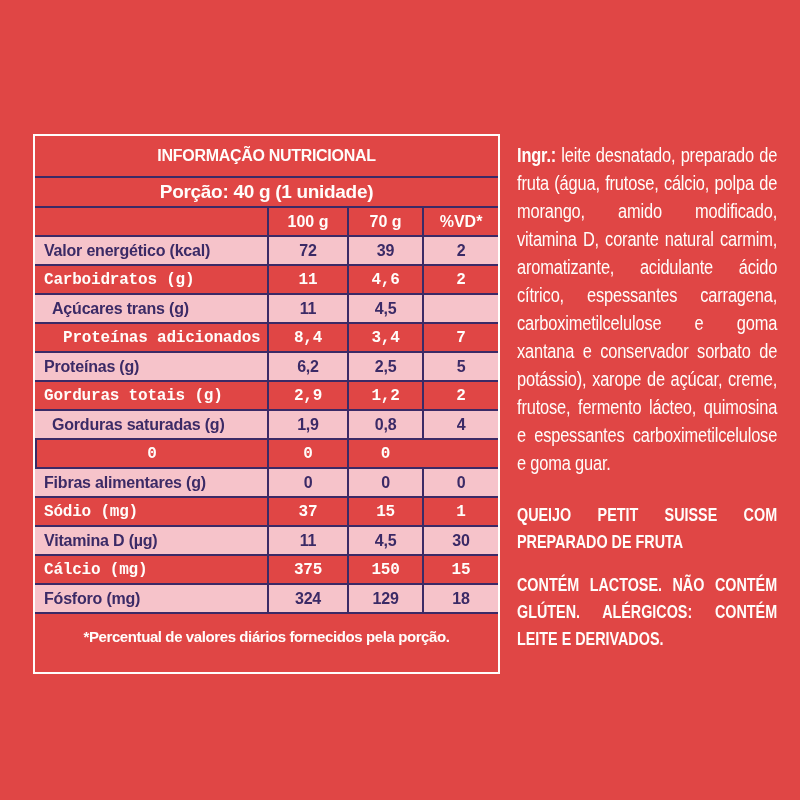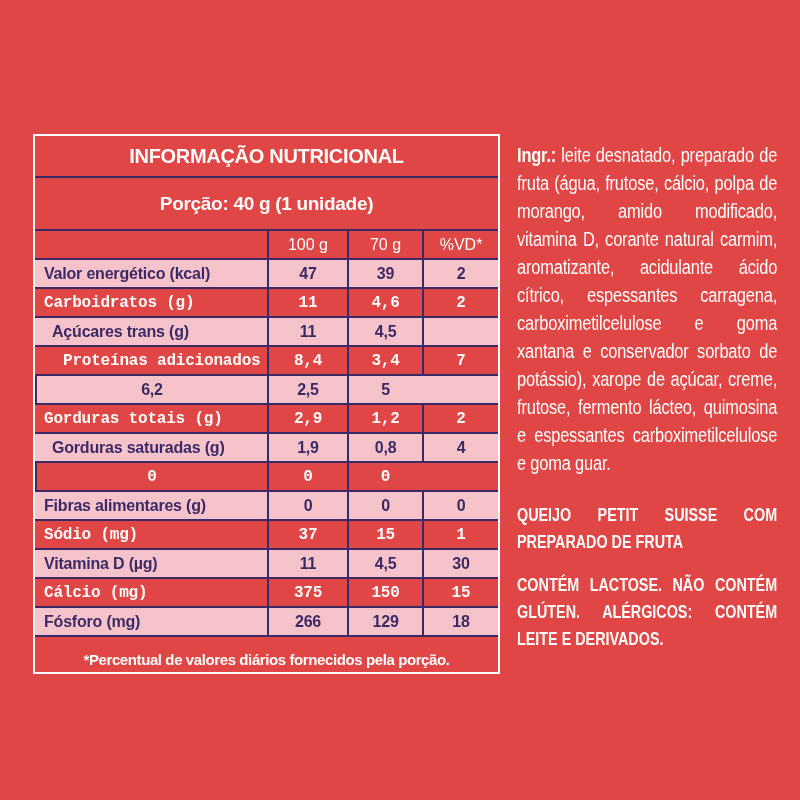--- a/index.html
+++ b/index.html
@@ -15,26 +15,26 @@
     font-family:"Liberation Sans",sans-serif;
     position:relative;
   }
   
   .ntable{
     position:absolute;left:33px;top:134px;width:467px;height:540px;
     border:2px solid var(--white);
     color:var(--white);
   }
   .band{display:flex;align-items:center;justify-content:center;}
-  .band-title{height:40px;font-weight:bold;font-size:20px;letter-spacing:-.3px;}
-  .band-porcao{height:53px;border-top:2px solid var(--dark);font-weight:bold;font-size:19px;letter-spacing:-.3px;}
+  .band-title{height:40px;font-weight:bold;font-size:16px;letter-spacing:-.3px;}
+  .band-porcao{height:30px;border-top:2px solid var(--dark);font-weight:bold;font-size:19px;letter-spacing:-.3px;}
   .band-colheader{
     display:grid;grid-template-columns:50.1% 17.3% 16.2% auto;
     height:29px;border-top:2px solid var(--dark);
-    font-weight:normal;font-size:16px;
+    font-weight:bold;font-size:16px;
   }
   .band-colheader .cell{display:flex;align-items:center;justify-content:center;}
   .nrow{
     display:grid;grid-template-columns:50.1% 17.3% 16.2% auto;
     height:29px;border-top:2px solid var(--dark);
     font-weight:bold;font-size:16px;letter-spacing:-.2px;
   }
   .row-pink{background:var(--pink);color:var(--dark);}
   .row-red{background:var(--red);color:var(--white);font-family:Liberation Mono, monospace;}
   .cell{display:flex;align-items:center;overflow:hidden;white-space:nowrap;}
@@ -72,21 +72,21 @@
   <div class="band band-porcao">Porção: 40 g (1 unidade)</div>
   <div class="band-colheader">
     <div class="cell"></div>
     <div class="cell val">100 g</div>
     <div class="cell val">70 g</div>
     <div class="cell val">%VD*</div>
   </div>
   <div>
       <div class="nrow row-pink">
         <div class="cell label ind0">Valor energético (kcal)</div>
-        <div class="cell val">47</div>
+        <div class="cell val">72</div>
         <div class="cell val">39</div>
         <div class="cell val">2</div>
       </div>
       <div class="nrow row-red">
         <div class="cell label ind0">Carboidratos (g)</div>
         <div class="cell val">11</div>
         <div class="cell val">4,6</div>
         <div class="cell val">2</div>
       </div>
       <div class="nrow row-pink">
@@ -95,20 +95,21 @@
         <div class="cell val">4,5</div>
         <div class="cell val"></div>
       </div>
       <div class="nrow row-red">
         <div class="cell label ind2">Proteínas adicionados (g)</div>
         <div class="cell val">8,4</div>
         <div class="cell val">3,4</div>
         <div class="cell val">7</div>
       </div>
       <div class="nrow row-pink">
+        <div class="cell label ind0">Proteínas (g)</div>
         <div class="cell val">6,2</div>
         <div class="cell val">2,5</div>
         <div class="cell val">5</div>
       </div>
       <div class="nrow row-red">
         <div class="cell label ind0">Gorduras totais (g)</div>
         <div class="cell val">2,9</div>
         <div class="cell val">1,2</div>
         <div class="cell val">2</div>
       </div>
@@ -142,21 +143,21 @@
         <div class="cell val">30</div>
       </div>
       <div class="nrow row-red">
         <div class="cell label ind0">Cálcio (mg)</div>
         <div class="cell val">375</div>
         <div class="cell val">150</div>
         <div class="cell val">15</div>
       </div>
       <div class="nrow row-pink">
         <div class="cell label ind0">Fósforo (mg)</div>
-        <div class="cell val">266</div>
+        <div class="cell val">324</div>
         <div class="cell val">129</div>
         <div class="cell val">18</div>
       </div>
     </div>
   <div class="band band-foot">*Percentual de valores diários fornecidos pela porção.</div>
 </div>
 
 <div class="rightcol">
   <p class="ing condense"><span class="ing-label">Ingr.:</span> <span>leite desnatado, preparado de fruta (água, frutose, cálcio, polpa de morango, amido modificado, vitamina D, corante natural carmim, aromatizante, acidulante ácido cítrico, espessantes carragena, carboximetilcelulose e goma xantana e conservador sorbato de potássio), xarope de açúcar, creme, frutose, fermento lácteo, quimosina e espessantes carboximetilcelulose e goma guar.</span></p>
   <p class="prodname condense">QUEIJO PETIT SUISSE COM PREPARADO DE FRUTA</p>

